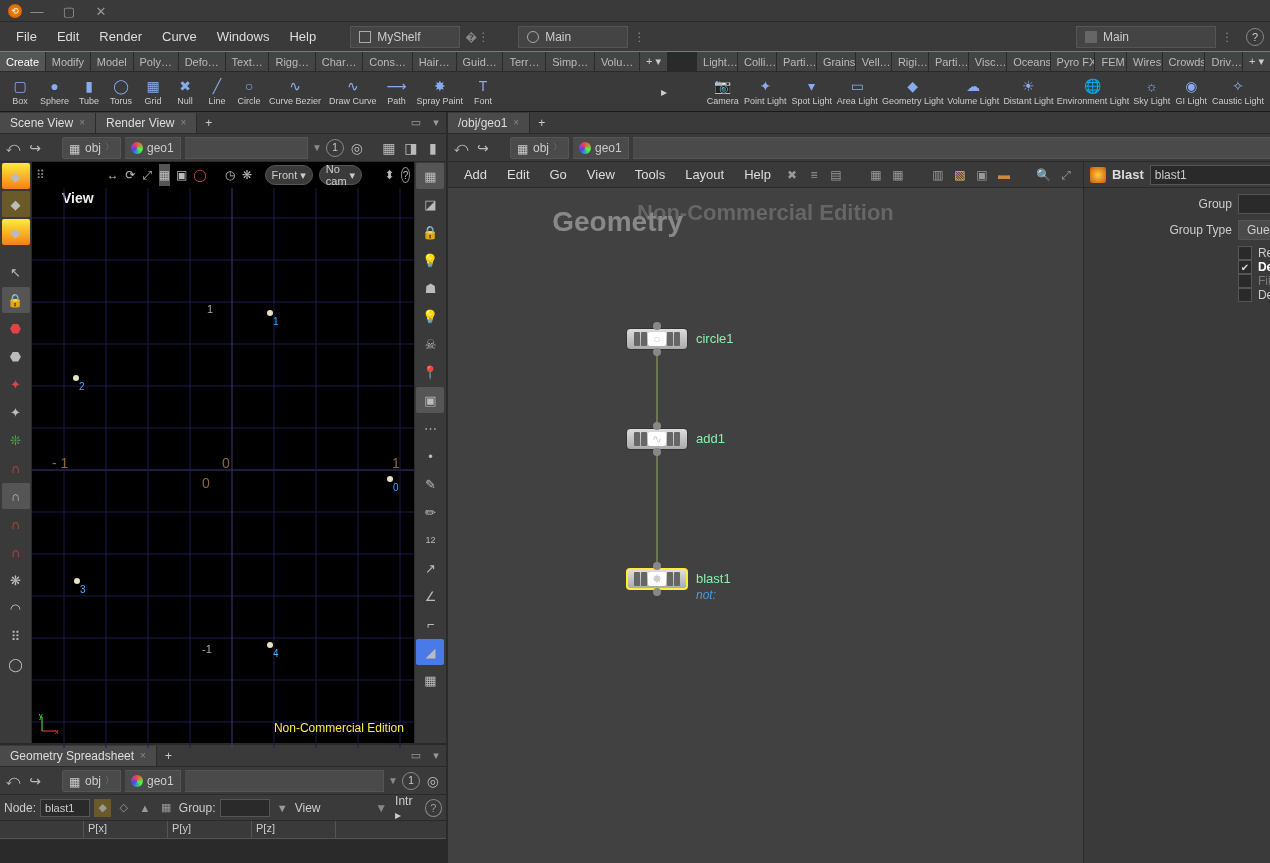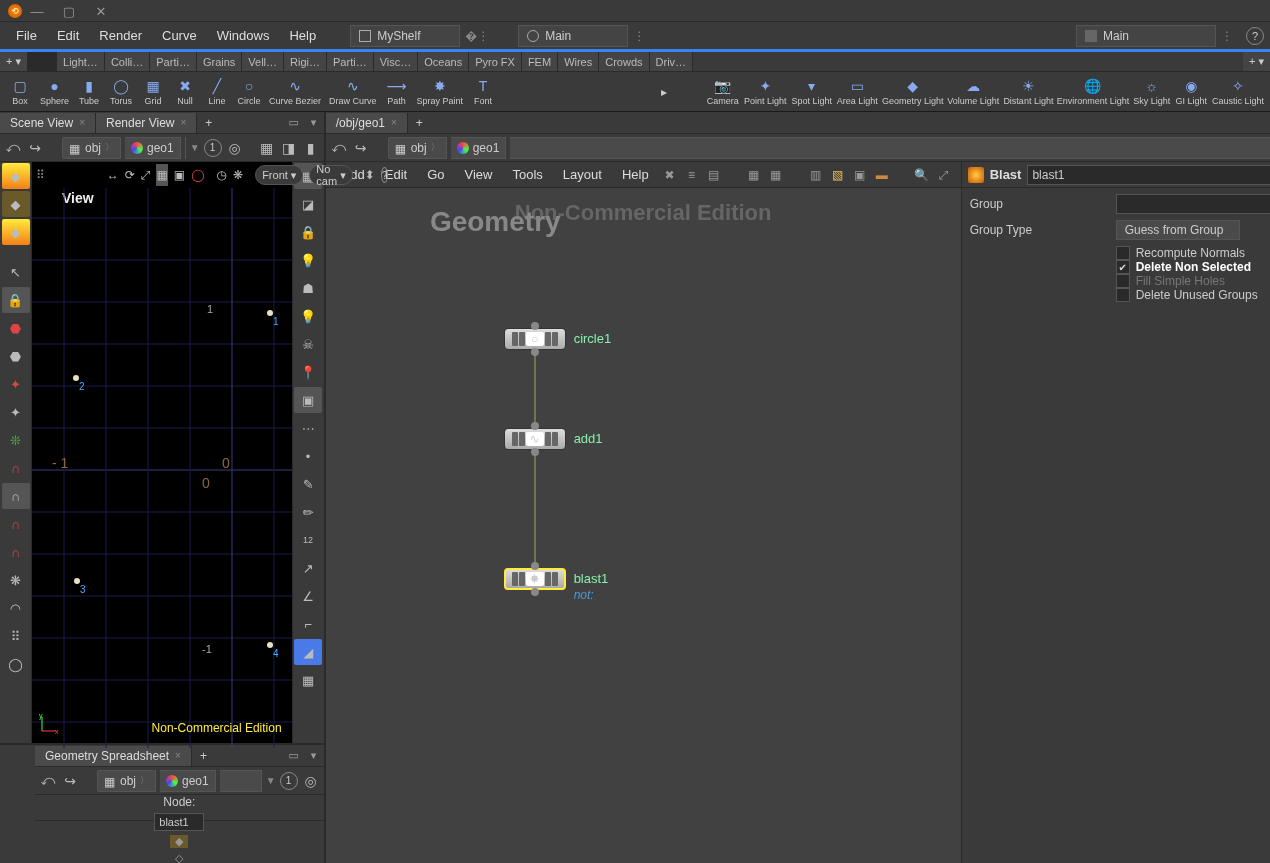--- a/index.html
+++ b/index.html
@@ -6,21 +6,21 @@
 body { background: #3a3a3a; color: #ccc; font-size: 12px; width: 1270px; height: 863px; overflow: hidden; user-select: none; }
 
 
 .titlebar { height: 22px; background: #3a3a3a; display: flex; align-items: center; padding: 0 8px; border-bottom: 1px solid #2a2a2a; }
 .titlebar .logo { width: 14px; height: 14px; border-radius: 50%; background: radial-gradient(circle,#ff8c00,#cc5500); margin-right: 8px; display:flex;align-items:center;justify-content:center;font-size:9px;color:#fff;}
 .titlebar .title { color: #999; font-size: 12px; flex: 1; }
 .titlebar .winbtns { display: flex; gap: 18px; }
 .titlebar .winbtn { width: 14px; height: 14px; color: #999; font-size: 13px; text-align: center; cursor: pointer; }
 
 
-.menubar { height: 30px; background: #3a3a3a; display: flex; align-items: center; padding: 0 6px; gap: 0; border-bottom: 3px solid #3b82f6; }
+.menubar { height: 30px; background: #3a3a3a; display: flex; align-items: center; padding: 0 6px; gap: 0; border-bottom: 1px solid #3b82f6; }
 .menubar .menuitem { padding: 4px 10px; color: #ddd; cursor: pointer; font-size: 13px; }
 .menubar .shelf-sel { display: flex; align-items: center; background: #444; border: 1px solid #555; height: 22px; padding: 0 8px; margin-left: 24px; min-width: 110px; }
 .menubar .shelf-handle { color:#888; padding: 0 5px; font-size: 12px;}
 .menubar .spacer { flex: 1; }
 .menubar .help-circle { width:18px;height:18px;border-radius:50%;border:1px solid #888;color:#ccc;display:flex;align-items:center;justify-content:center;font-size:11px;margin-left:8px;cursor:pointer;}
 
 
 .shelftabs { height: 20px; background: #3a3a3a; display: flex; align-items: stretch; font-size: 11px; border-bottom:1px solid #2a2a2a; }
 .shelftabs .stab { padding: 2px 6px; color: #bbb; background: #444; border-right:1px solid #2a2a2a; white-space: nowrap; overflow: hidden; cursor:pointer; display:flex;align-items:center;}
 .shelftabs .stab.active { background: #555; color:#fff;}
@@ -101,32 +101,32 @@
 .node.display::before { content:'';position:absolute;inset:-12px;border-radius:50%;background:radial-gradient(circle,#4a7ae8aa,#4a7ae800);z-index:-1;}
 .nodesublabel { position:absolute;left:70px;top:20px;color:#4a9ad8;font-size:12px;font-style:italic;}
 
 
 .parampane { width:382px;background:#3a3a3a;border-left:1px solid #2a2a2a;display:flex;flex-direction:column;}
 .paramhdr { height:26px;display:flex;align-items:center;padding:0 6px;gap:6px;border-bottom:1px solid #2a2a2a;}
 .paramhdr .ntype { color:#ddd;font-size:13px;font-weight:bold;}
 .paramhdr input { flex:1;background:#2a2a2a;border:1px solid #555;color:#ccc;padding:2px 4px;font-size:12px;}
 .parambody { padding:6px 8px;display:flex;flex-direction:column;gap:6px;}
 .paramrow { display:flex;align-items:center;gap:6px;}
-.paramrow .plabel { width:140px;text-align:left;color:#ccc;font-size:12px;}
+.paramrow .plabel { width:140px;text-align:right;color:#ccc;font-size:12px;}
 .paramrow input[type=text] { flex:1;background:#2a2a2a;border:1px solid #555;color:#ccc;padding:2px 4px;font-size:12px;height:20px;}
 .paramrow select,.paramrow .sel { background:#4a4a4a;border:1px solid #555;color:#ccc;padding:2px 16px 2px 8px;font-size:12px;height:20px;position:relative;display:flex;align-items:center;}
 .paramrow .chkicon { width:14px;height:14px;background:#2a2a2a;border:1px solid #555;display:flex;align-items:center;justify-content:center;font-size:10px;color:#ddd;}
 .paramrow .chkicon.checked::after{content:'✔';}
 .paramrow .chklabel { color:#ccc;font-size:12px;}
 .paramrow .chklabel.bold { font-weight:bold;color:#fff;}
 .paramrow .chklabel.dim { color:#777;}
 
 
-.spreadsheet { flex: 0 0 120px; display:flex;flex-direction:column;border-top:2px solid #2a2a2a;padding-left:35px;}
-.ssrow { height:26px;background:#3a3a3a;display:flex;align-items:center;padding:0 4px;gap:4px;border-bottom:1px solid #2a2a2a;flex-direction:column;}
+.spreadsheet { flex: 0 0 120px; display:flex;flex-direction:column;border-top:2px solid #2a2a2a;}
+.ssrow { height:26px;background:#3a3a3a;display:flex;align-items:center;padding:0 4px;gap:4px;border-bottom:1px solid #2a2a2a;}
 .ssrow .sslbl { color:#ccc;font-size:12px;}
 .ssrow input { background:#2a2a2a;border:1px solid #555;color:#ccc;padding:2px 4px;font-size:11px;height:18px;}
 .ssrow .ssbtn { width:18px;height:18px;color:#999;cursor:pointer;display:flex;align-items:center;justify-content:center;font-size:11px;}
 .sstable { flex:1;background:#2a2a2a;overflow:hidden;}
 .sstable .hdr { display:flex;background:#3a3a3a;height:18px;border-bottom:1px solid #555;}
 .sstable .hdr .col { width:84px;border-right:1px solid #555;padding:1px 4px;font-size:11px;color:#ccc;}
 .sstable .hdr .col.first{width:84px;}
 
 .netrightcol { display:flex;flex-direction:column;flex:1;}
 .netmain { display:flex;flex:1;}
@@ -163,20 +163,36 @@
   <div class="spacer"></div>
   <div class="shelf-sel" style="min-width:140px;">
     <span style="width:12px;height:12px;background:#666;margin-right:6px;"></span>
     <span>Main</span>
   </div>
   <div class="shelf-handle">⋮</div>
   <div class="help-circle">?</div>
 </div>
 
 <div class="shelftabs">
+  <div class="left-group" id="stabs-left">
+      <div class="stab active">Create</div>
+      <div class="stab">Modify</div>
+      <div class="stab">Model</div>
+      <div class="stab">Poly…</div>
+      <div class="stab">Defo…</div>
+      <div class="stab">Text…</div>
+      <div class="stab">Rigg…</div>
+      <div class="stab">Char…</div>
+      <div class="stab">Cons…</div>
+      <div class="stab">Hair…</div>
+      <div class="stab">Guid…</div>
+      <div class="stab">Terr…</div>
+      <div class="stab">Simp…</div>
+      <div class="stab">Volu…</div>
+    </div>
   <div class="addtab">+ ▾</div>
   <div class="gap"></div>
   <div class="right-group" id="stabs-right">
       <div class="stab">Light…</div>
       <div class="stab">Colli…</div>
       <div class="stab">Parti…</div>
       <div class="stab">Grains</div>
       <div class="stab">Vell…</div>
       <div class="stab">Rigi…</div>
       <div class="stab">Parti…</div>
@@ -508,20 +524,28 @@
         <div class="ssbtn">▦</div>
         <span class="sslbl">Group:</span>
         <input style="width: 50px;">
         <div class="ssbtn">▼</div>
         <div class="sel" style="width:80px;"><span>View</span></div>
         <span style="color:#888;">▼</span>
         <div style="flex:1;"></div>
         <span class="sslbl">Intr ▸</span>
         <div class="ssbtn" style="border:1px solid #888;border-radius:50%;">?</div>
       </div>
+      <div class="sstable">
+        <div class="hdr">
+          <div class="col first"></div>
+          <div class="col">P[x]</div>
+          <div class="col">P[y]</div>
+          <div class="col">P[z]</div>
+        </div>
+      </div>
     </div>
   </div>
 
   <div class="rightcol">
     <div class="panetabs">
       <div class="ptab">
           <span>/obj/geo1</span>
           <span class="x">×</span>
         </div>
       <div class="addptab">+</div>

